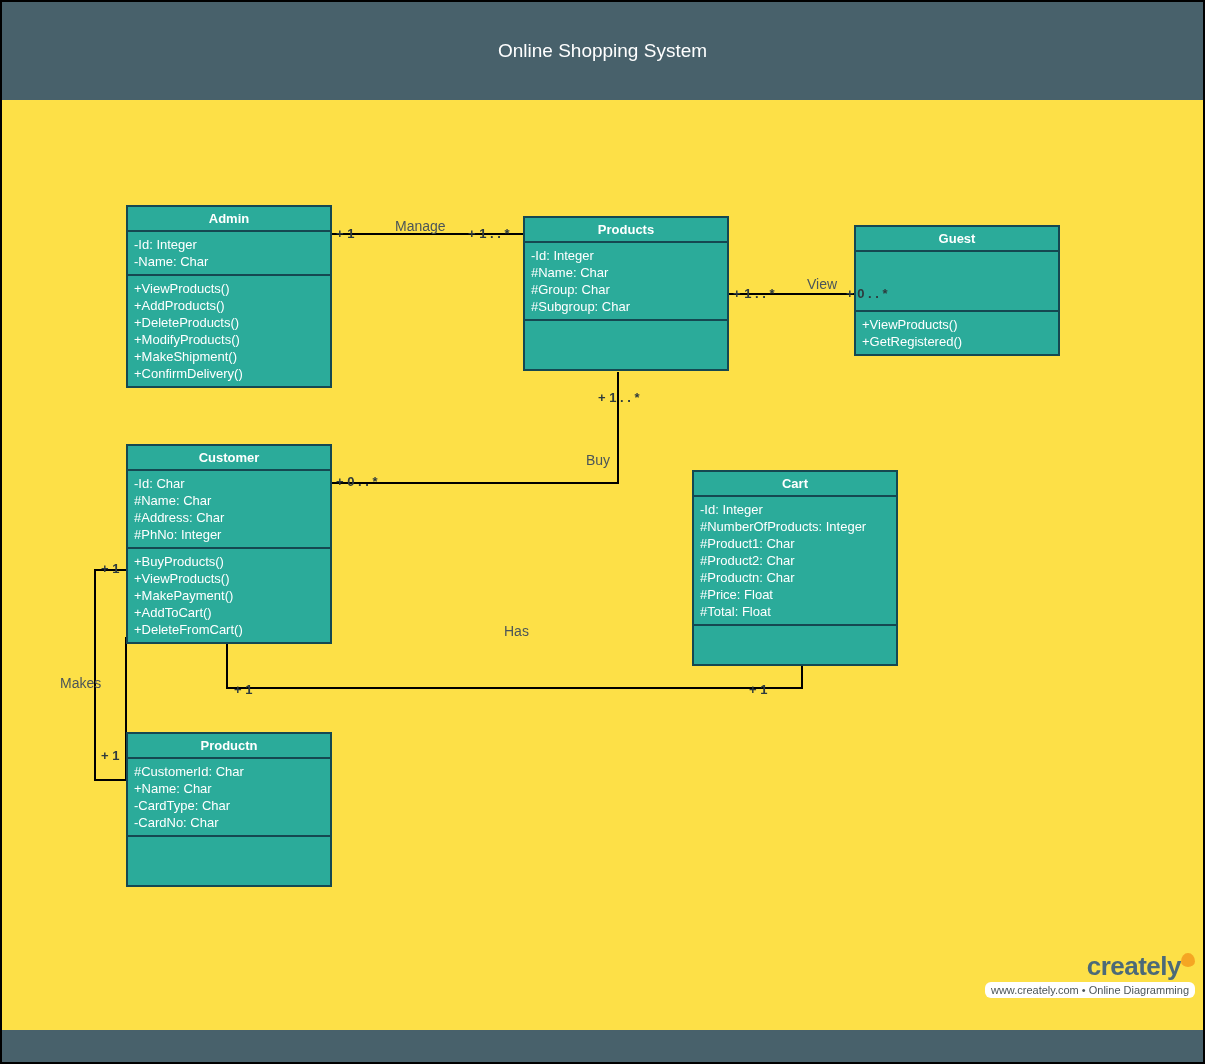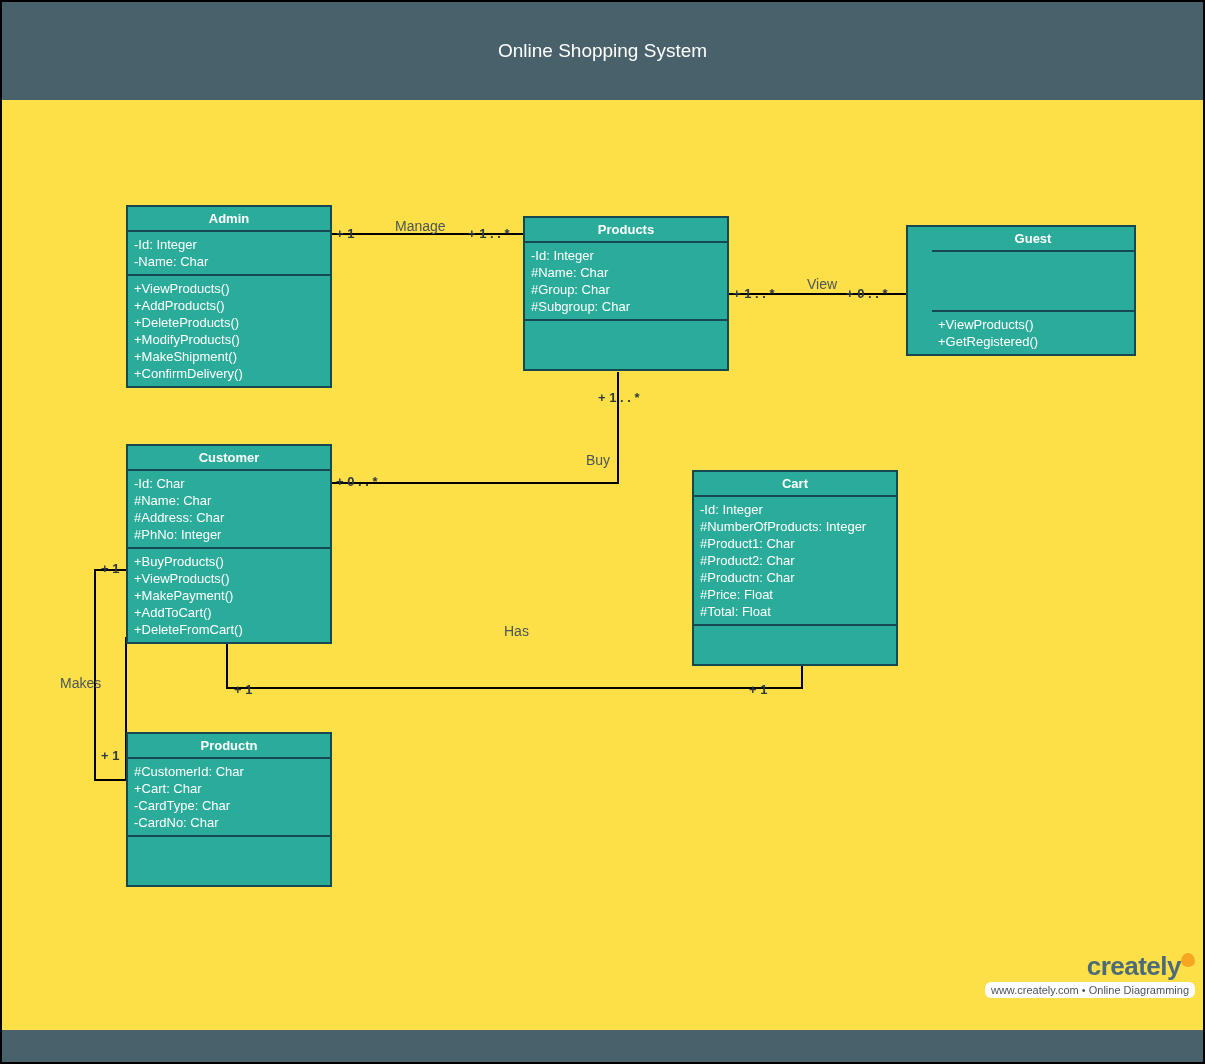--- a/index.html
+++ b/index.html
@@ -167,21 +167,21 @@
     <div class="class-title">Products</div>
     <div class="class-section">
       <div>-Id: Integer</div>
       <div>#Name: Char</div>
       <div>#Group: Char</div>
       <div>#Subgroup: Char</div>
     </div>
     <div class="class-section" style="height:40px;"></div>
   </div>
 
-  <div class="class-box" style="left:904px; top:125px; width:202px;padding-left:24px;">
+  <div class="class-box" style="left:852px; top:125px; width:202px;">
     <div class="class-title">Guest</div>
     <div class="class-section" style="height:50px;"></div>
     <div class="class-section">
       <div>+ViewProducts()</div>
       <div>+GetRegistered()</div>
     </div>
   </div>
 
   <div class="class-box" style="left:124px; top:344px; width:202px;">
     <div class="class-title">Customer</div>
@@ -211,21 +211,21 @@
       <div>#Price: Float</div>
       <div>#Total: Float</div>
     </div>
     <div class="class-section" style="height:30px;"></div>
   </div>
 
   <div class="class-box" style="left:124px; top:632px; width:202px;">
     <div class="class-title">Productn</div>
     <div class="class-section">
       <div>#CustomerId: Char</div>
-      <div>+Cart: Char</div>
+      <div>+Name: Char</div>
       <div>-CardType: Char</div>
       <div>-CardNo: Char</div>
     </div>
     <div class="class-section" style="height:40px;"></div>
   </div>
 
   <div class="edge-label" style="left:393px; top:118px;">Manage</div>
   <div class="mult-label" style="left:334px; top:126px;">+ 1</div>
   <div class="mult-label" style="left:466px; top:126px;">+ 1 . . *</div>
 

